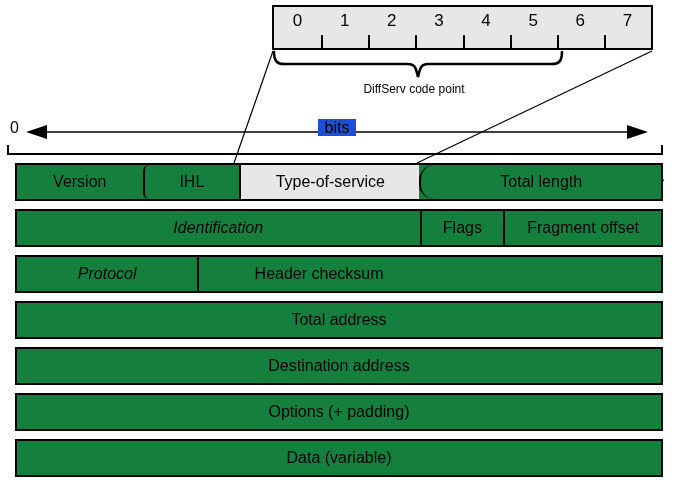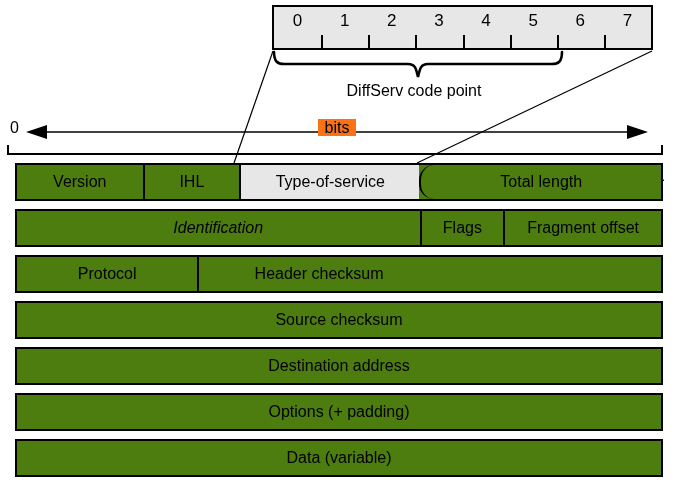--- a/index.html
+++ b/index.html
@@ -62,21 +62,21 @@
     top: 50px;
     width: 300px;
     height: 32px;
   }
   .dscp-label {
     position: absolute;
     left: 272px;
     top: 82px;
     width: 284px;
     text-align: center;
-    font-size: 16px;
+    font-size: 12px;
     white-space: nowrap;
   }
 
   
   .leaders {
     position: absolute;
     left: 0;
     top: 0;
     width: 674px;
     height: 482px;
@@ -106,21 +106,21 @@
   }
   .bits-word {
     position: absolute;
     left: 0;
     top: 0px;
     width: 674px;
     text-align: center;
     font-size: 16px;
   }
   .bits-word span {
-    background: #f97316;
+    background: #1d4ed8;
     padding: 0 7px;
   }
 
   
   .span-bracket {
     position: absolute;
     left: 7px;
     top: 145px;
     width: 656px;
     height: 10px;
@@ -137,21 +137,21 @@
     top: 163px;
     width: 656px;
   }
   .field-row {
     position: relative;
     display: flex;
     height: 38px;
     margin-bottom: 8px;
     border: 2px solid #000;
     box-sizing: border-box;
-    background: #4d7c0f;
+    background: #15803d;
     margin-left: 8px;
   }
   .field-cell {
     position: relative;
     display: flex;
     align-items: center;
     justify-content: center;
     font-size: 16px;
     white-space: nowrap;
     box-sizing: border-box;
@@ -219,21 +219,21 @@
     </div>
   </div>
 
   <div class="span-bracket"></div>
 
   <div class="fields">
       <div class="field-row">
         <div class="field-cell" style="width: 19.5%;">
           <span>Version</span>
         </div>
-        <div class="field-cell" style="width: 15%;">
+        <div class="field-cell" style="width: 15%; border-radius: 6px;">
           <span>IHL</span>
         </div>
         <div class="field-cell shaded" style="width: 28%;">
           <span>Type-of-service</span>
         </div>
         <div class="field-cell" style="width: 37.5%; border-radius: 15px;">
           <span>Total length</span>
         </div>
       </div>
       <div class="field-row">
@@ -241,30 +241,30 @@
           <span>Identification</span>
         </div>
         <div class="field-cell" style="width: 13%;">
           <span>Flags</span>
         </div>
         <div class="field-cell" style="width: 24.5%; text-align: center;">
           <span>Fragment offset</span>
         </div>
       </div>
       <div class="field-row">
-        <div class="field-cell" style="width: 28%;">
+        <div class="field-cell" style="width: 28%; font-style: italic;">
           <span>Protocol</span>
         </div>
         <div class="field-cell" style="width: 37.5%;">
           <span>Header checksum</span>
         </div>
       </div>
       <div class="field-row">
         <div class="field-cell" style="width: 100%;">
-          <span>Source checksum</span>
+          <span>Total address</span>
         </div>
       </div>
       <div class="field-row">
         <div class="field-cell" style="width: 100%; justify-content: center;">
           <span>Destination address</span>
         </div>
       </div>
       <div class="field-row">
         <div class="field-cell" style="width: 100%;">
           <span>Options (+ padding)</span>

